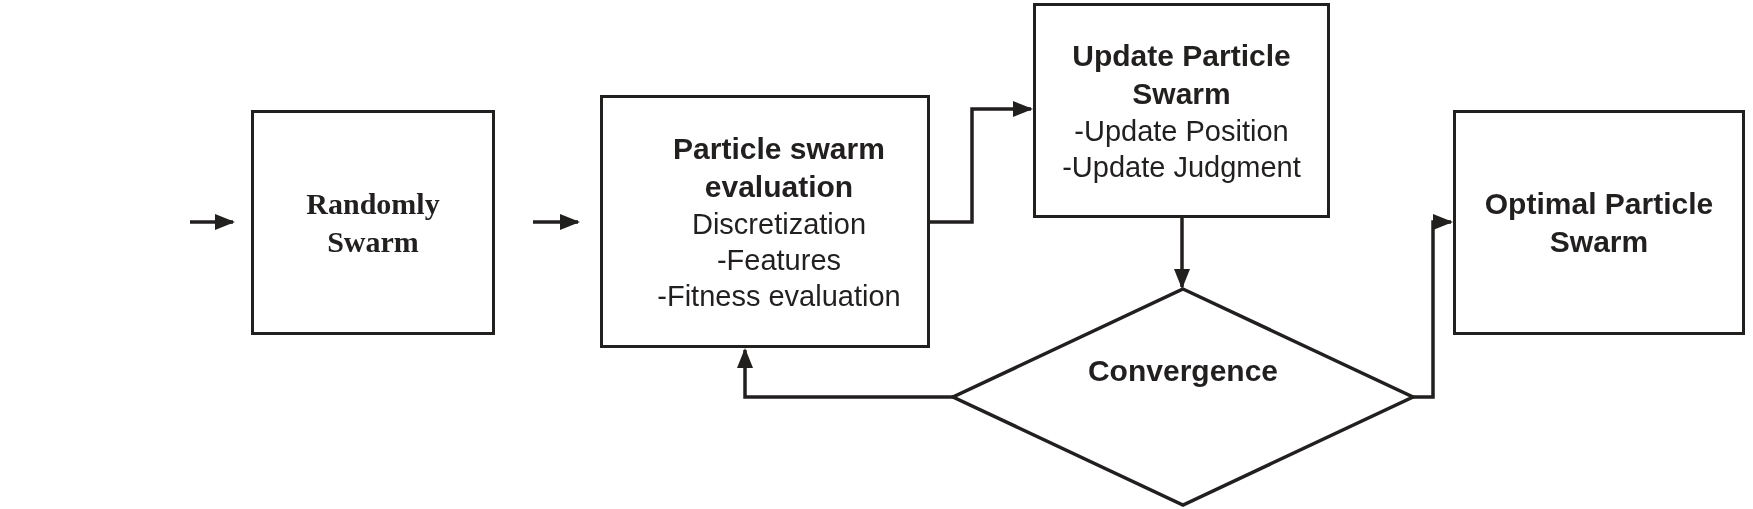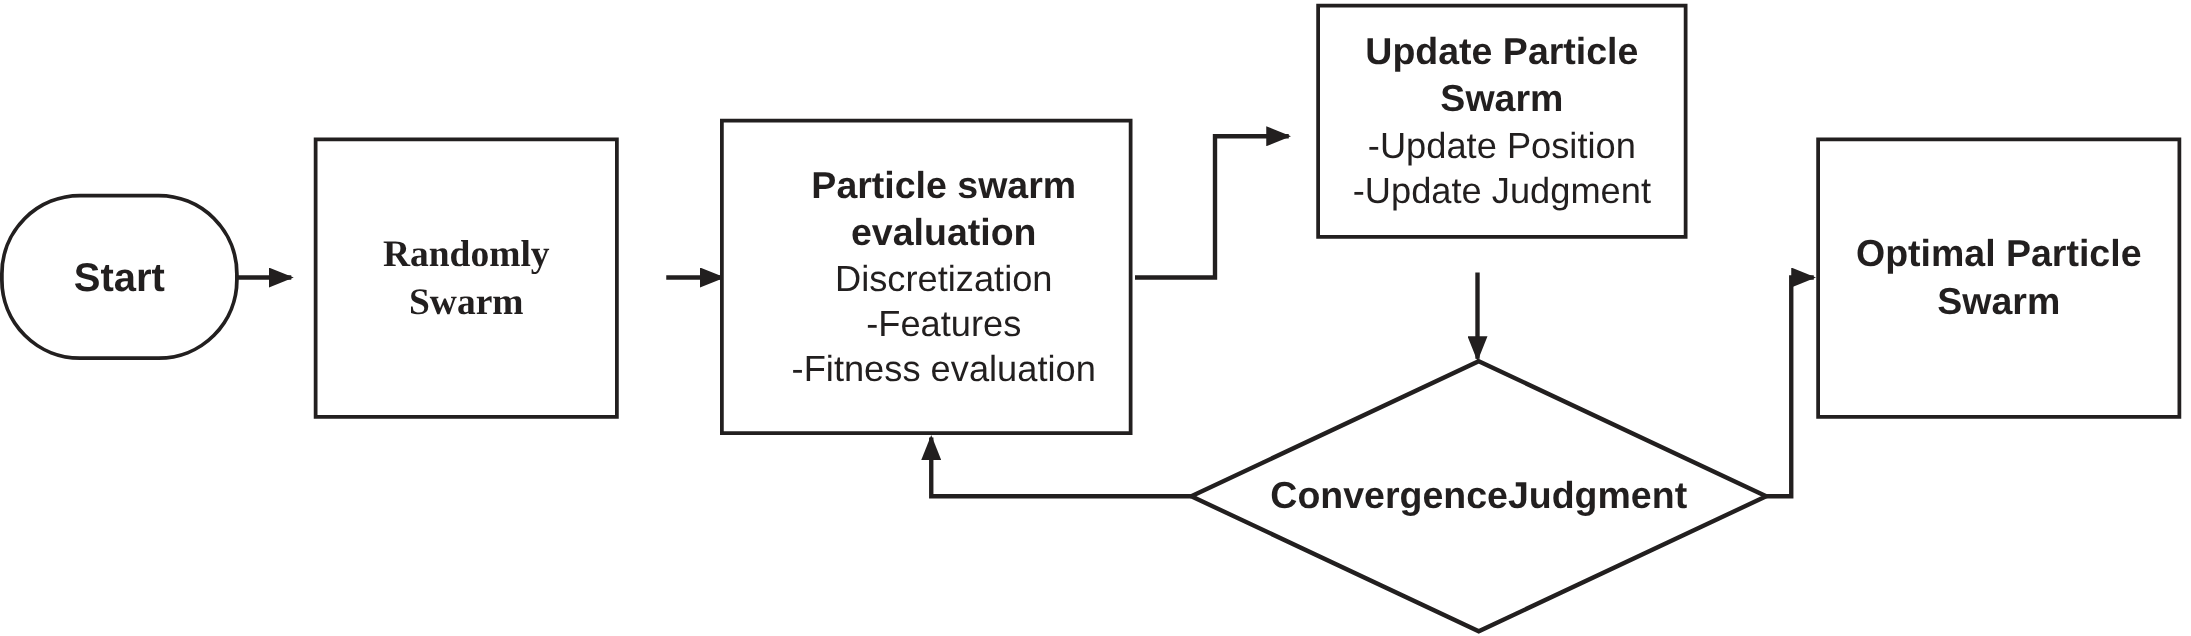--- a/index.html
+++ b/index.html
@@ -31,23 +31,23 @@
     display: flex;
     flex-direction: column;
     align-items: center;
     justify-content: center;
     text-align: center;
   }
   .label-only {
     position: absolute;
     box-sizing: border-box;
     display: flex;
-    flex-direction: row;
+    flex-direction: column;
     align-items: center;
-    justify-content: center;
+    justify-content: space-between;
     text-align: center;
     background: transparent;
   }
   .title-line {
     font-weight: 700;
     font-size: 30px;
     line-height: 38px;
     white-space: nowrap;
   }
   .detail-line {
@@ -57,22 +57,22 @@
     white-space: nowrap;
   }
   .start-label {
     font-weight: 700;
     font-size: 32px;
     line-height: 38px;
   }
   
   .node-start   { left: 0px;    top: 155px; width: 191px; height: 133px; border-radius: 64px; }
   .node-init    { left: 251px;  top: 110px; width: 244px; height: 225px; font-family: Liberation Serif, serif; }
-  .node-eval    { left: 576px;  top: 95px;  width: 330px; height: 253px; padding-left: 28px; }
-  .node-update  { left: 1033px; top: 3px;   width: 297px; height: 188px; margin-left: 20px; }
+  .node-eval    { left: 600px;  top: 95px;  width: 330px; height: 253px; padding-left: 28px; }
+  .node-update  { left: 1033px; top: 3px;   width: 297px; height: 215px; }
   .node-returns { left: 1453px; top: 110px; width: 292px; height: 225px; }
   .diamond-label { left: 1013px; top: 352px; width: 340px; height: 90px; }
 </style>
 </head>
 <body>
 
 <div class="stage">
 
   <svg class="connectors" viewBox="0 0 1753 509" xmlns="http://www.w3.org/2000/svg">
     <defs>
@@ -84,23 +84,20 @@
     <polygon points="1183,289 1413,397 1183,505 953,397" fill="#ffffff" stroke="#221f1f" stroke-width="3.5"></polygon>
 
     <path d="M190,222 H233" fill="none" stroke="#221f1f" stroke-width="3.5" marker-end="url(#ah)"></path>
     <path d="M533,222 H578" fill="none" stroke="#221f1f" stroke-width="3.5" marker-end="url(#ah)"></path>
     <path d="M908,222 H972 V109 H1031" fill="none" stroke="#221f1f" stroke-width="3.5" marker-end="url(#ah)"></path>
     <path d="M1182,218 V287" fill="none" stroke="#221f1f" stroke-width="3.5" marker-end="url(#ah)"></path>
     <path d="M953,397 H745 V350" fill="none" stroke="#221f1f" stroke-width="3.5" marker-end="url(#ah)"></path>
     <path d="M1413,397 H1433 V222 H1451" fill="none" stroke="#221f1f" stroke-width="3.5" marker-end="url(#ah)"></path>
   </svg>
 
-  <div class="node node-start">
-    <div class="start-label">Start</div>
-  </div>
 
   <div class="node node-init">
     <div class="title-line">Randomly</div>
     <div class="title-line">Swarm</div>
   </div>
 
   <div class="node node-eval">
     <div class="title-line">Particle swarm</div>
     <div class="title-line">evaluation</div>
     <div class="detail-line">Discretization</div>
@@ -110,21 +107,20 @@
 
   <div class="node node-update">
     <div class="title-line">Update Particle</div>
     <div class="title-line">Swarm</div>
     <div class="detail-line">-Update Position</div>
     <div class="detail-line">-Update Judgment</div>
   </div>
 
   <div class="label-only diamond-label">
     <div class="title-line">Convergence</div>
-    <div class="title-line">Judgment</div>
   </div>
 
   <div class="node node-returns">
     <div class="title-line">Optimal Particle</div>
     <div class="title-line">Swarm</div>
   </div>
 
 </div>
 
 </body></html>

